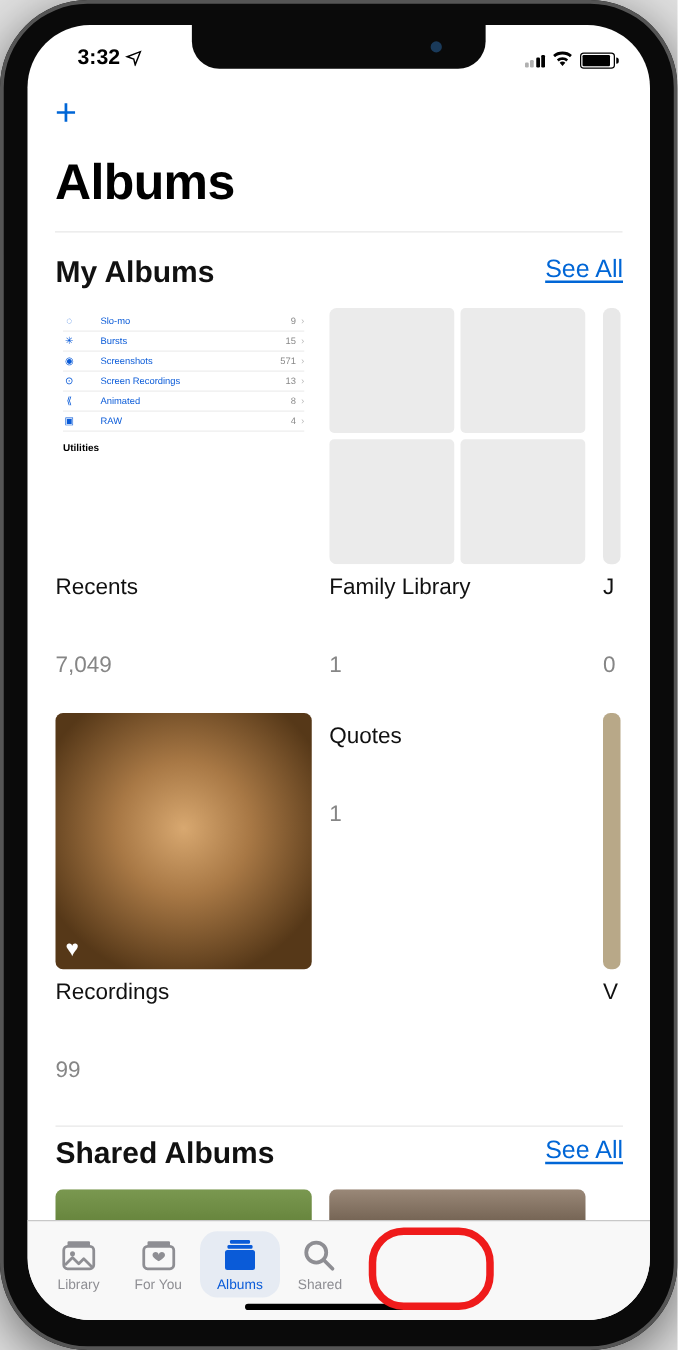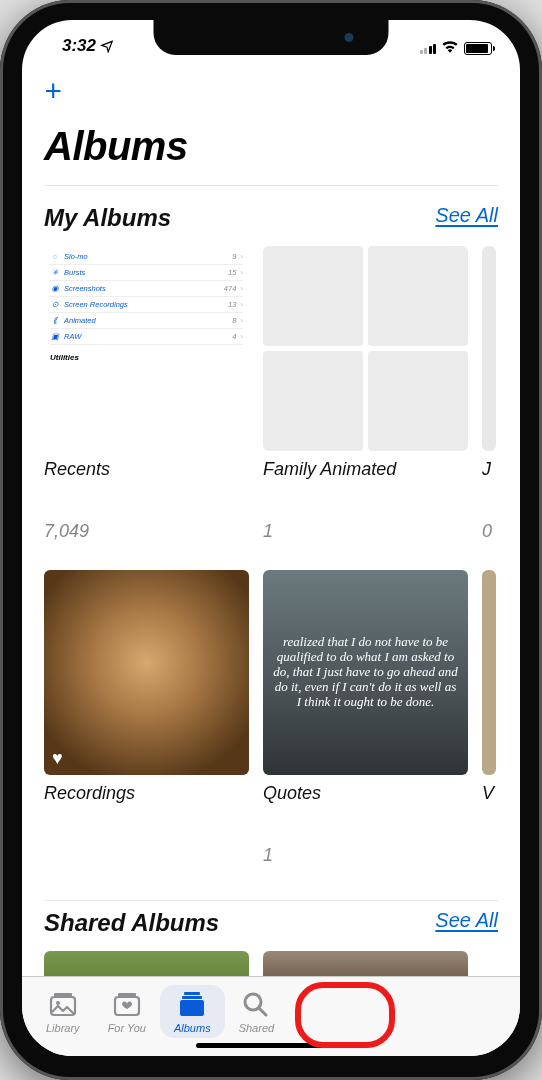--- a/index.html
+++ b/index.html
@@ -1,18 +1,18 @@
 <!DOCTYPE html>
 <html><head>
 <meta charset="utf-8">
 <style>
   * { box-sizing: border-box; margin: 0; padding: 0; }
   body { background: #e0e0e0; font-family: -apple-system, 'Helvetica Neue', Arial, sans-serif; display: flex; justify-content: center; }
   .device { width: 542px; height: 1080px; background: #0a0a0a; border-radius: 70px; padding: 20px 22px 24px 22px; box-shadow: inset 0 0 0 3px #555, 0 10px 40px rgba(0,0,0,0.5); position: relative; }
-  .screen { width: 100%; height: 100%; background: #fff; border-radius: 50px; overflow: hidden; position: relative; display: flex; flex-direction: column; font-style: italic; }
+  .screen { width: 100%; height: 100%; background: #fff; border-radius: 50px; overflow: hidden; position: relative; display: flex; flex-direction: column; }
   .notch { position: absolute; top: 0; left: 50%; transform: translateX(-50%); width: 235px; height: 35px; background: #0a0a0a; border-radius: 0 0 22px 22px; z-index: 10; display:flex; align-items:center; justify-content:flex-end; padding-right:35px; }
   .notch-dot { width:9px; height:9px; border-radius:50%; background:#1a3a5a; }
   .status-bar { height: 44px; display: flex; justify-content: space-between; align-items: center; padding: 8px 28px 0 40px; font-size: 17px; font-weight: 600; color: #000; }
   .status-left { display:flex; align-items:center; gap:4px; }
   .loc-icon { font-size:14px; }
   .status-right { display: flex; align-items: center; gap: 5px; padding-top:4px; }
   .signal { display:flex; align-items:flex-end; gap:1.5px; height:12px; }
   .signal span { width:3px; background:#b0b0b0; border-radius:1px; }
   .signal span:nth-child(1){height:4px;} .signal span:nth-child(2){height:6px;}
   .signal span:nth-child(3){height:8px;background:#000;} .signal span:nth-child(4){height:10px;background:#000;}
@@ -38,21 +38,21 @@
   .album-thumb { width: 205px; height: 205px; border-radius: 6px; background: #e8e8e8; position: relative; overflow:hidden; }
   .album-name { font-size: 18px; color: #111; padding-top: 8px; white-space:nowrap; }
   .album-count { font-size: 18px; color: #868686; padding-top: 2px; margin-top: 39px; }
   .album-peek { flex:0 0 14px; }
   .album-peek .album-thumb { width:14px; }
 
   
   .recents-inner { background:#fff; font-size:7.5px; padding:3px 6px; height:100%; display:flex; flex-direction:column; }
   .ri-row { display:flex; align-items:center; padding:3px 0; color:#0a5bd8; border-bottom:0.5px solid #eee; }
   .ri-ico { width:10px; display:flex; justify-content:center; font-size:8px; }
-  .ri-label { flex:1; margin-left:4px; }
+  .ri-label { flex:1; margin-left:20px; }
   .ri-cnt { color:#888; margin-right:4px; }
   .ri-chev { color:#bbb; font-size:8px; }
   .ri-util { color:#000; font-weight:700; margin-top:8px; font-size:8px; }
 
   
   .grid2x2 { display:grid; grid-template-columns:1fr 1fr; grid-template-rows:1fr 1fr; gap:5px; height:100%; background:#fff; }
   .grid2x2 > div { background:#ebebeb; border-radius:4px; }
   .living-room { background: linear-gradient(#5a3a1a,#3a2410); }
 
   .fav-thumb { background: radial-gradient(circle at 50% 45%, #d8a870 0%, #a87845 35%, #563818 80%); }
@@ -133,21 +133,21 @@
                 </div>
               <div class="ri-row">
                   <span class="ri-ico">✳</span>
                   <span class="ri-label">Bursts</span>
                   <span class="ri-cnt">15</span>
                   <span class="ri-chev">›</span>
                 </div>
               <div class="ri-row">
                   <span class="ri-ico">◉</span>
                   <span class="ri-label">Screenshots</span>
-                  <span class="ri-cnt">474</span>
+                  <span class="ri-cnt">571</span>
                   <span class="ri-chev">›</span>
                 </div>
               <div class="ri-row">
                   <span class="ri-ico">⊙</span>
                   <span class="ri-label">Screen Recordings</span>
                   <span class="ri-cnt">13</span>
                   <span class="ri-chev">›</span>
                 </div>
               <div class="ri-row">
                   <span class="ri-ico">⟪</span>
@@ -170,45 +170,43 @@
 
         <div class="album">
           <div class="album-thumb">
             <div class="grid2x2">
               <div class="living-room"></div>
               <div></div>
                 <div></div>
                 <div></div>
             </div>
           </div>
-          <div class="album-name">Family Animated</div>
+          <div class="album-name">Family Library</div>
           <div class="album-count">1</div>
         </div>
 
         <div class="album album-peek">
           <div class="album-thumb"></div>
           <div class="album-name">J</div>
           <div class="album-count">0</div>
         </div>
       </div>
 
       <div class="spacer"></div>
 
       <div class="albums-row">
         <div class="album">
           <div class="album-thumb fav-thumb">
             <span class="heart-overlay">♥</span>
           </div>
           <div class="album-name">Recordings</div>
-        </div>
-
-        <div class="album">
-          <div class="album-thumb quote-thumb">
-            <div>realized that I do not have to be qualified to do what I am asked to do, that I just have to go ahead and do it, even if I can't do it as well as I think it ought to be done.</div>
-          </div>
+          <div class="album-count">99</div>
+        </div>
+
+        <div class="album">
           <div class="album-name">Quotes</div>
           <div class="album-count">1</div>
         </div>
 
         <div class="album album-peek">
           <div class="album-thumb" style="background:#b8a888"></div>
           <div class="album-name">V</div>
         </div>
       </div>
 

